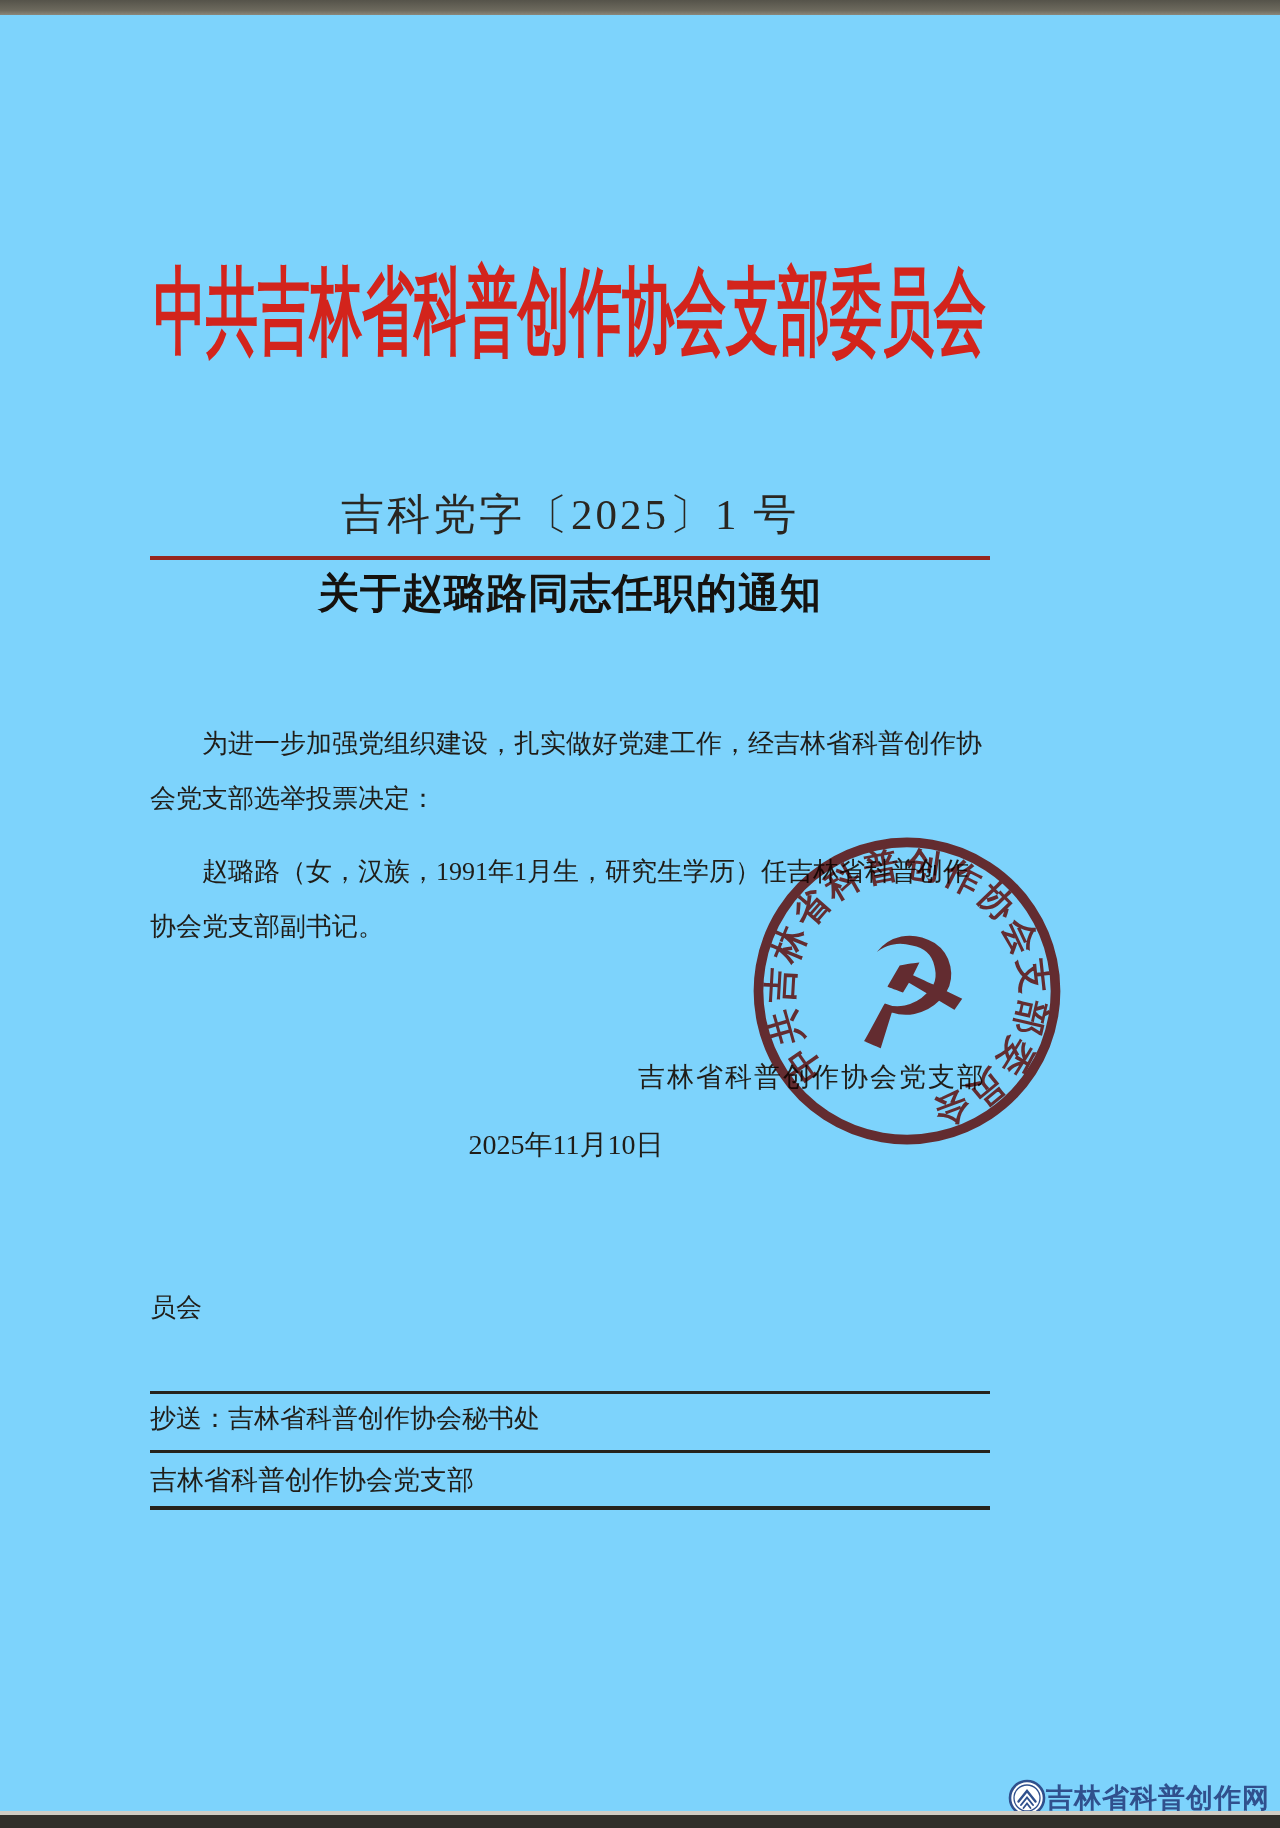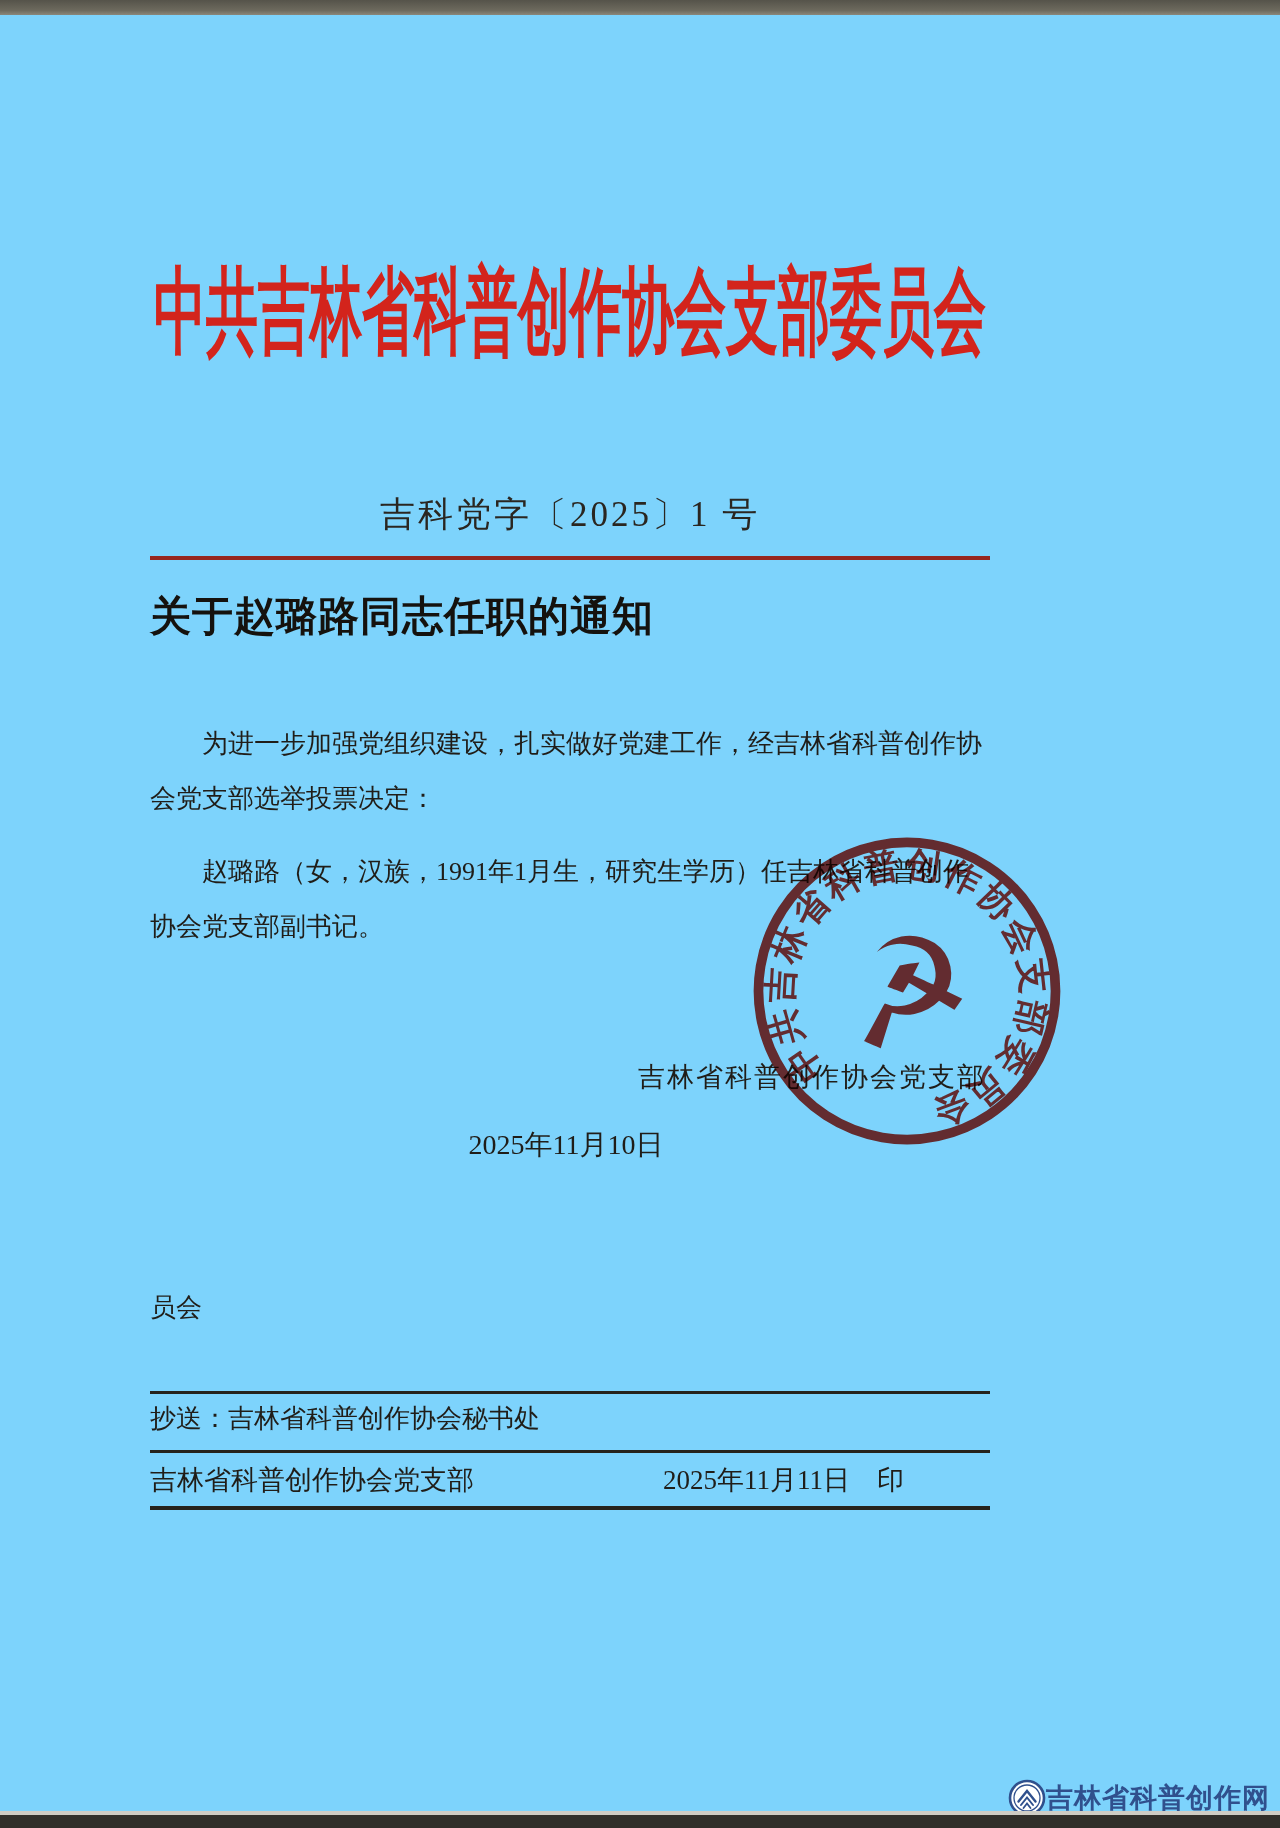--- a/index.html
+++ b/index.html
@@ -26,27 +26,27 @@
   }
   .header-title span{
     display:inline-block;
     font-family:"Liberation Sans","DejaVu Sans",sans-serif;
     font-weight:bold;font-size:52px;letter-spacing:0px;
     color:#d3241c;
     transform:scale(1.0,1.82);transform-origin:center;
   }
   .doc-number{
     position:absolute;left:0;top:490px;width:840px;height:50px;line-height:50px;
-    text-align:center;font-size:35px;letter-spacing:3px;color:#2a2620;
+    text-align:center;font-size:43px;letter-spacing:3px;color:#2a2620;
   }
   .red-rule{position:absolute;left:0;top:556px;width:840px;height:4px;background:#97261f;}
 
   .doc-title{
-    position:absolute;left:0;top:586px;width:840px;height:60px;line-height:60px;
-    font-size:41px;font-weight:bold;letter-spacing:1px;color:#15120e;
+    position:absolute;left:0;top:563px;width:840px;height:60px;line-height:60px;
+    text-align:center;font-size:41px;font-weight:bold;letter-spacing:1px;color:#15120e;
   }
 
   .para{position:absolute;left:0;width:840px;font-size:26px;line-height:55px;}
   .para .ln{display:block;white-space:nowrap;}
   .para .ln.first{text-indent:2em;}
   .para1{top:716px;}
   .para2{top:844px;}
 
   .signature{
     position:absolute;left:0;top:1052px;width:840px;height:50px;line-height:50px;
@@ -127,21 +127,20 @@
     <div class="rule rule1"></div>
 
     <div class="copy-send">
       <span>抄送：</span><span>吉林省科普创作协会秘书处</span>
     </div>
 
     <div class="rule rule2"></div>
 
     <div class="issuer-row">
       <span class="left">吉林省科普创作协会党支部</span>
-      <span class="right">2025年11月11日　印</span>
     </div>
 
     <div class="rule rule3"></div>
 
   </div>
 
   <svg class="stamp" viewBox="0 0 340 340">
     <defs>
       <path id="ringPath" d="M 73.3 237.7 a 118 118 0 1 1 193.4 -135.4 a 118 118 0 1 1 -193.4 135.4"></path>
     </defs>

